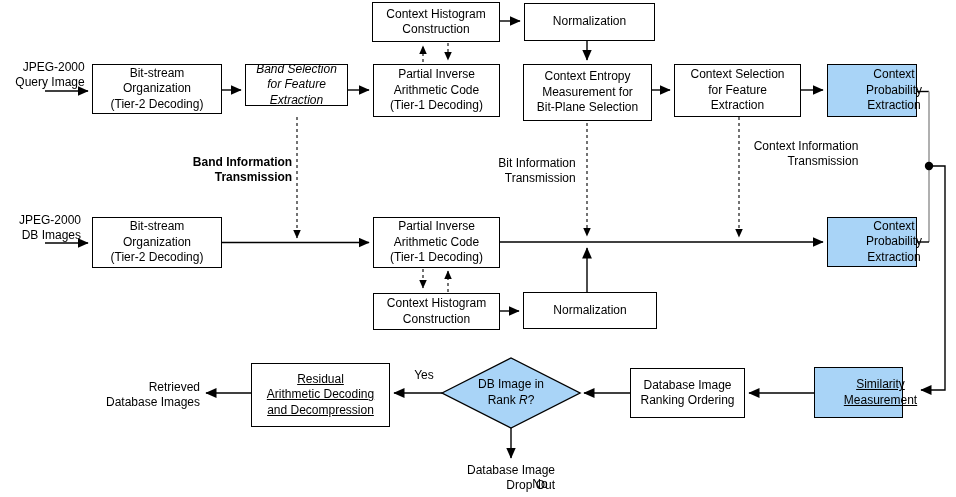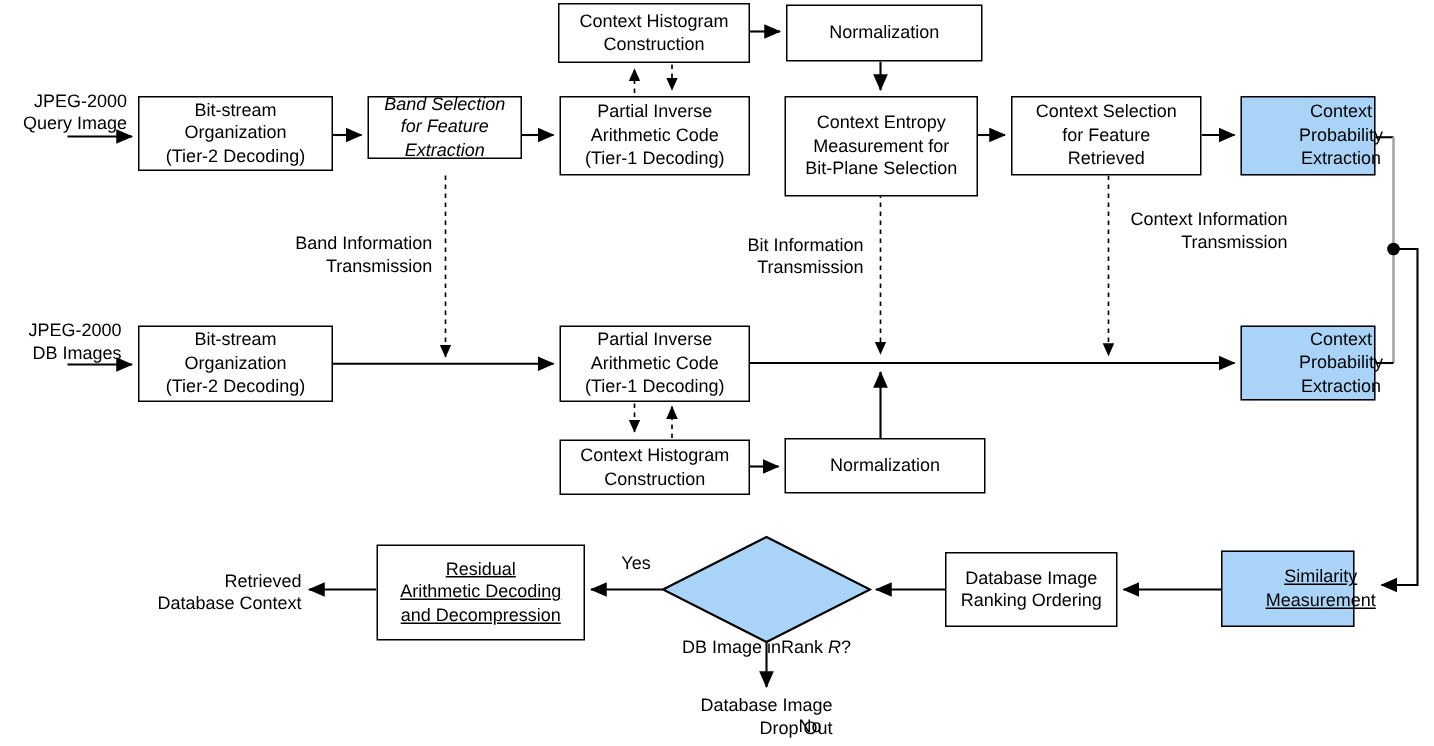--- a/index.html
+++ b/index.html
@@ -13,22 +13,22 @@
     position:absolute;box-sizing:border-box;border:1.4px solid #000;background:#fff;
     display:flex;align-items:center;justify-content:center;text-align:center;
     font-size:12px;line-height:1.28;white-space:pre-line;
   }
   .box.blue{background:#a9d4f7;padding-left:44px;}
   .lbl{
     position:absolute;box-sizing:border-box;display:flex;align-items:center;justify-content:center;
     text-align:right;font-size:12px;line-height:1.28;white-space:pre-line;
   }
   .diamond-text{
-    position:absolute;box-sizing:border-box;display:flex;flex-direction:row;
-    align-items:center;justify-content:center;text-align:center;font-size:12px;line-height:1.3;margin-top:39px;
+    position:absolute;box-sizing:border-box;display:flex;flex-direction:column;
+    align-items:center;justify-content:center;text-align:center;font-size:12px;line-height:1.3;
   }
   .diamond-text i{font-style:italic;}
 </style>
 </head>
 <body>
 
 <div id="canvas">
 
   <svg id="connectors" viewBox="0 0 956 497" xmlns="http://www.w3.org/2000/svg">
     <defs>
@@ -79,26 +79,26 @@
 
   <div class="box" style="left:92px;top:64px;width:130px;height:50px;">Bit-stream
 Organization
 (Tier-2 Decoding)</div>
   <div class="box" style="left:245px;top:64px;width:103px;height:42px;font-style:italic;">Band Selection
 for Feature
 Extraction</div>
   <div class="box" style="left:373px;top:64px;width:127px;height:53px;">Partial Inverse
 Arithmetic Code
 (Tier-1 Decoding)</div>
-  <div class="box" style="left:523px;top:64px;width:129px;height:67px;">Context Entropy
+  <div class="box" style="left:523px;top:64px;width:129px;height:57px;">Context Entropy
 Measurement for
 Bit-Plane Selection</div>
   <div class="box" style="left:674px;top:64px;width:127px;height:53px;">Context Selection
 for Feature
-Retrieved</div>
+Extraction</div>
   <div class="box blue" style="left:827px;top:64px;width:90px;height:53px;">Context
 Probability
 Extraction</div>
 
   <div class="box" style="left:372px;top:2px;width:128px;height:40px;">Context Histogram
 Construction</div>
   <div class="box" style="left:524px;top:3px;width:131px;height:38px;">Normalization</div>
 
   <div class="box" style="left:92px;top:217px;width:130px;height:51px;">Bit-stream
 Organization
@@ -107,29 +107,29 @@
 Arithmetic Code
 (Tier-1 Decoding)</div>
   <div class="box blue" style="left:827px;top:217px;width:90px;height:50px;">Context
 Probability
 Extraction</div>
 
   <div class="box" style="left:373px;top:293px;width:127px;height:37px;">Context Histogram
 Construction</div>
   <div class="box" style="left:523px;top:292px;width:134px;height:37px;">Normalization</div>
 
-  <div class="lbl" style="left:180px;top:152px;width:125px;height:36px;">Band Information
+  <div class="lbl" style="left:180px;top:152px;width:125px;height:36px;font-weight:bold;">Band Information
 Transmission</div>
   <div class="lbl" style="left:477px;top:154px;width:120px;height:34px;">Bit Information
 Transmission</div>
   <div class="lbl" style="left:742px;top:135px;width:128px;height:38px;">Context Information
 Transmission</div>
 
   <div class="lbl" style="left:94px;top:376px;width:118px;height:38px;">Retrieved
-Database Context</div>
+Database Images</div>
   <div class="box" style="left:251px;top:363px;width:139px;height:64px;text-decoration:underline;">Residual
 Arithmetic Decoding
 and Decompression</div>
   <div class="lbl" style="left:404px;top:367px;width:40px;height:18px;">Yes</div>
   <div class="diamond-text" style="left:452px;top:371px;width:118px;height:44px;">
     <span>DB Image in</span>
     <span><span>Rank </span><i>R</i><span>?</span></span>
   </div>
   <div class="lbl" style="left:518px;top:428px;width:44px;height:18px;margin-top:48px;">No</div>
   <div class="box" style="left:630px;top:368px;width:115px;height:50px;">Database Image

